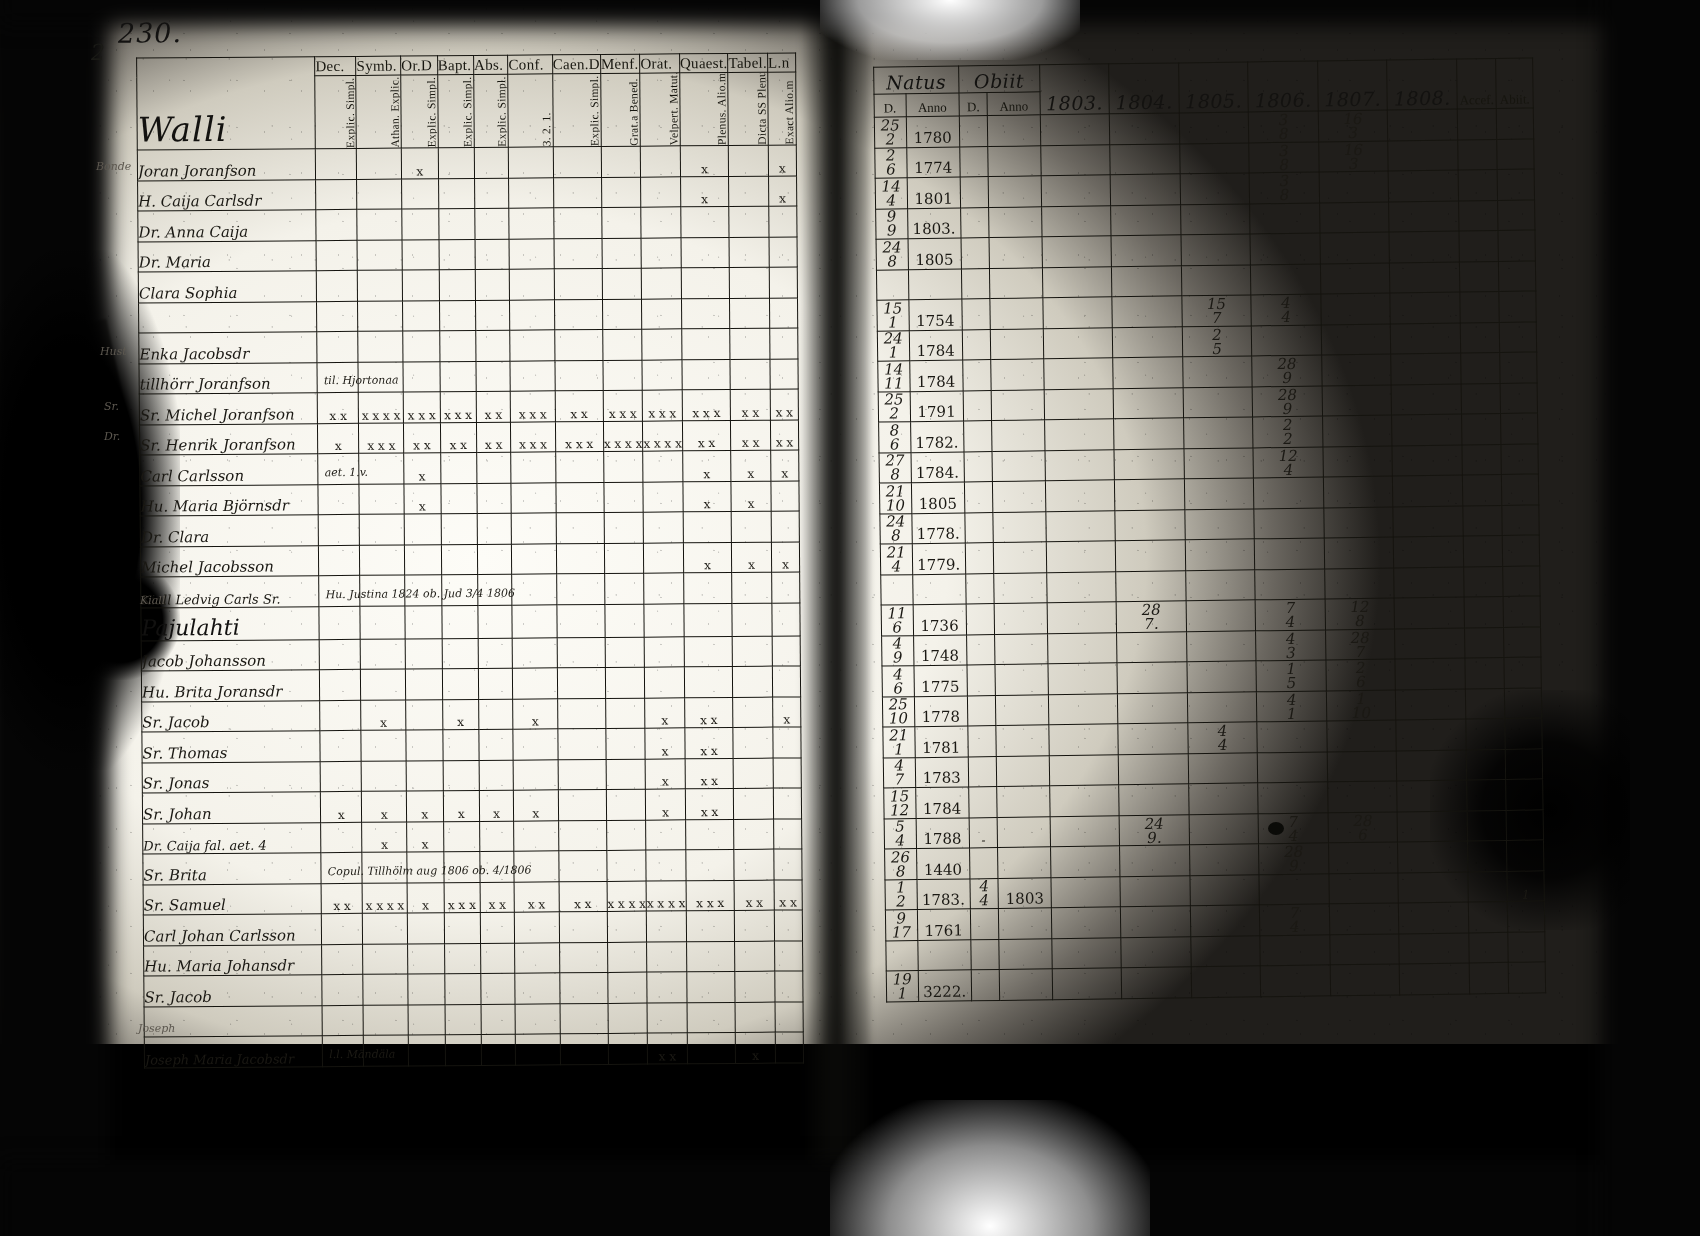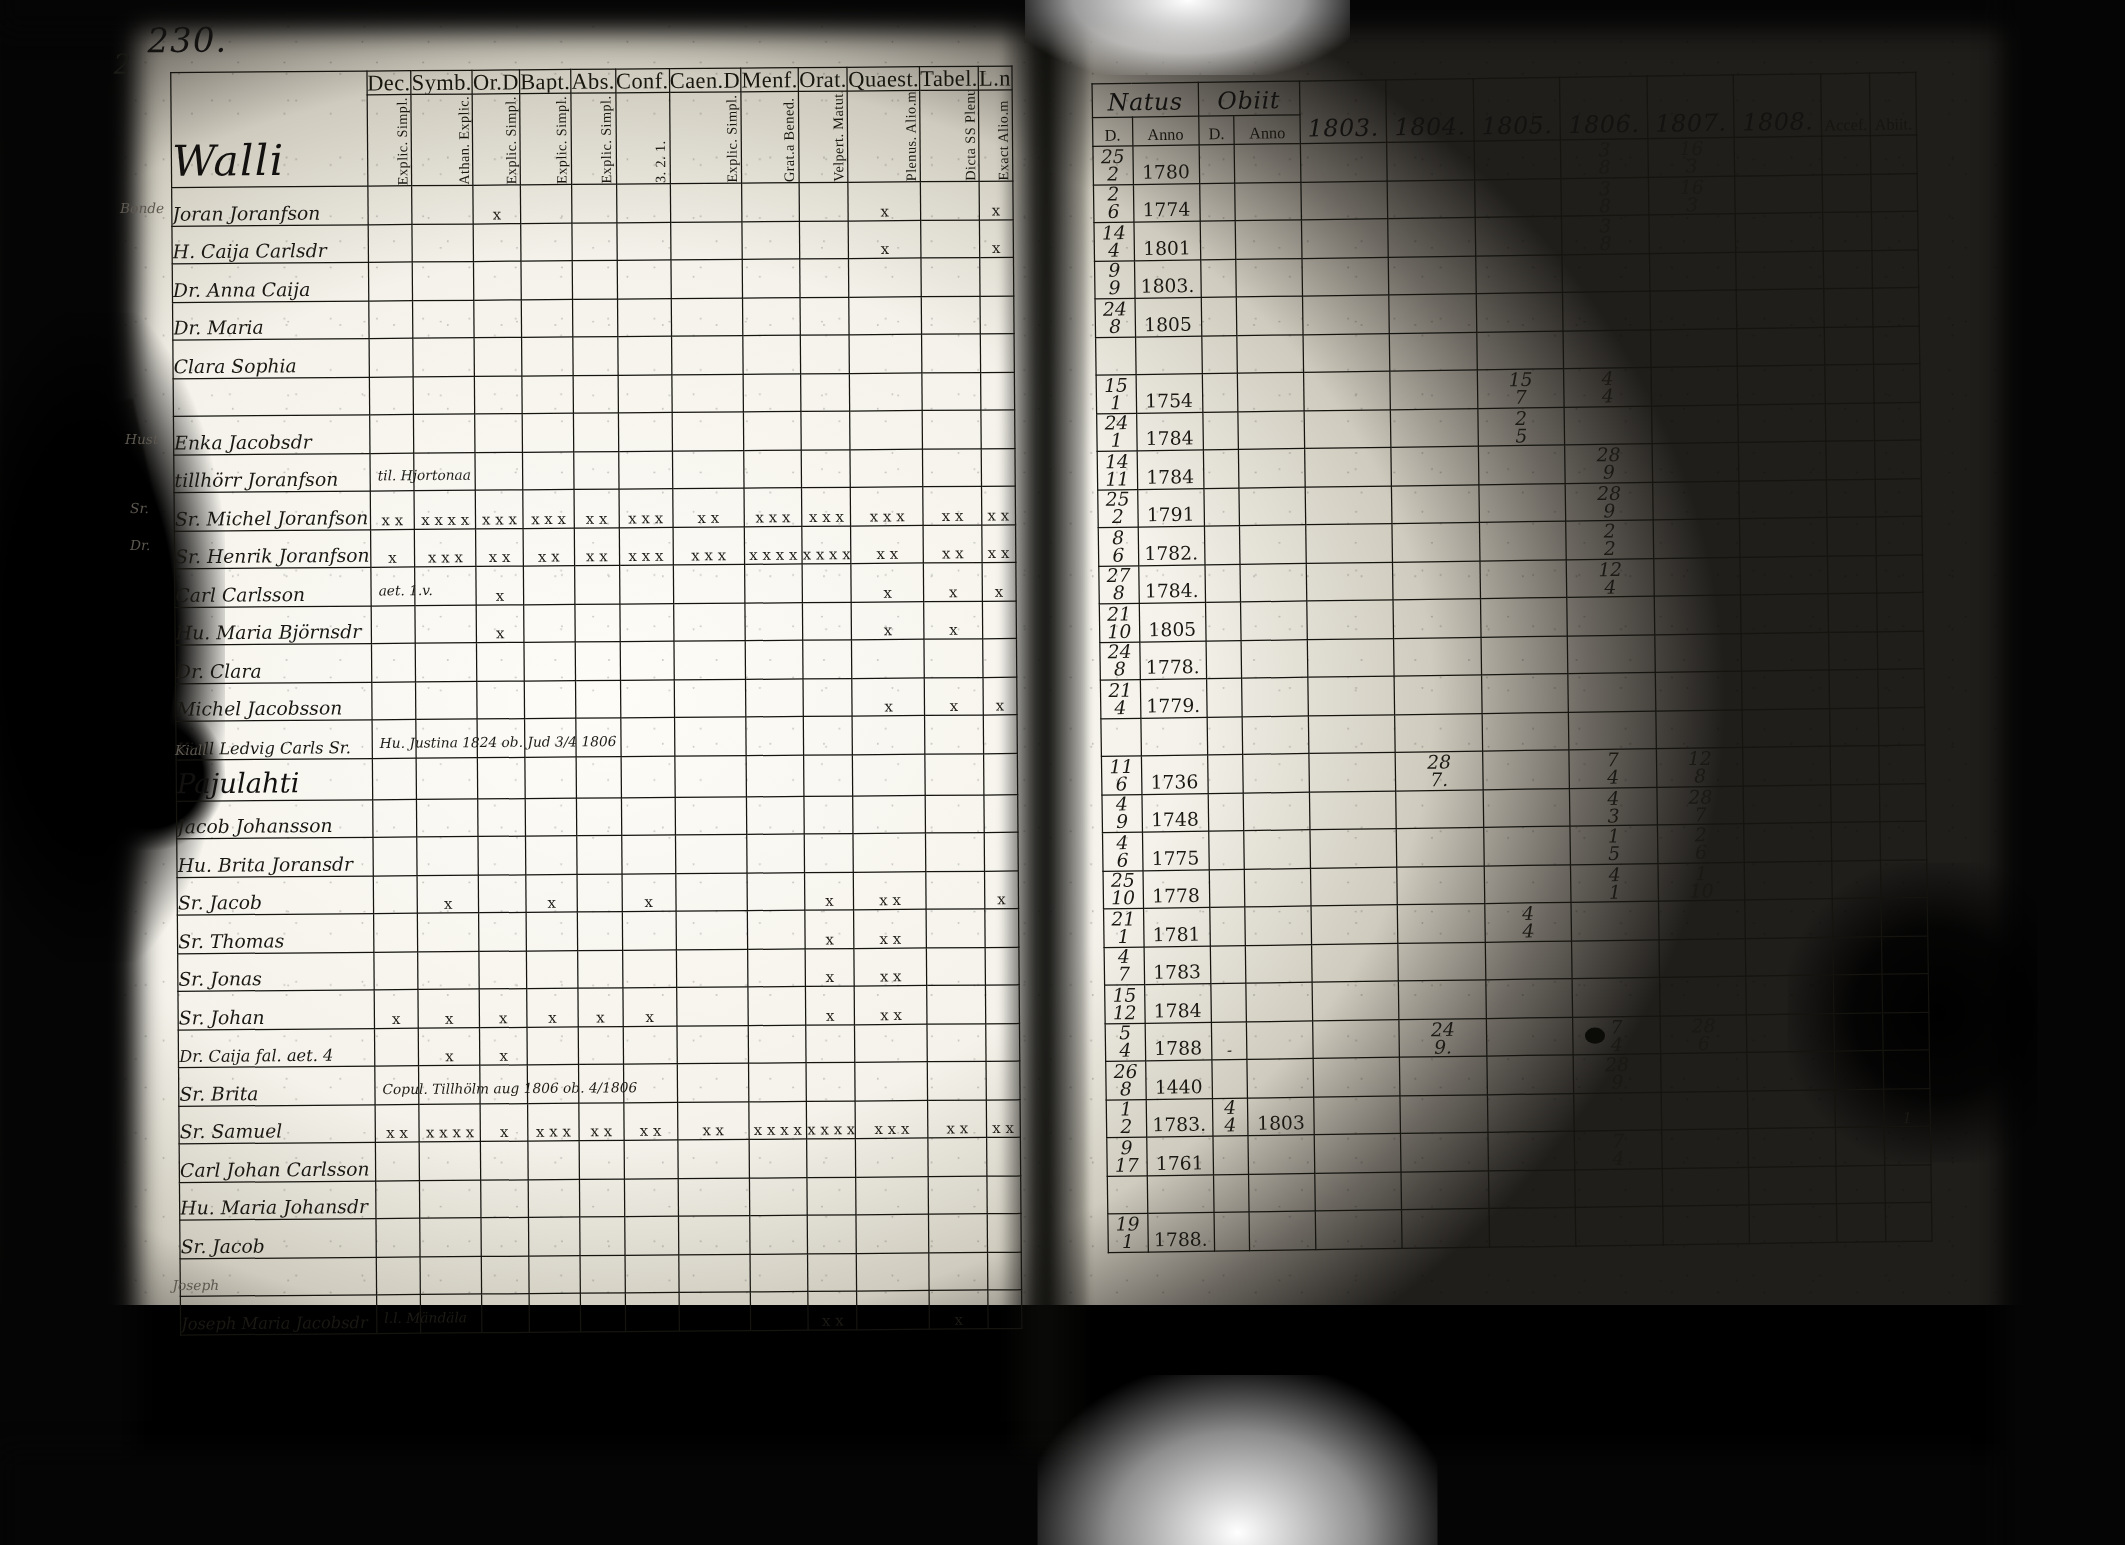--- a/index.html
+++ b/index.html
@@ -121,22 +121,22 @@
     font-size: 11.5px;
     letter-spacing: .3px;
     padding: 3px 0 4px 0;
     text-align: left;
     height: 72px;
     white-space: nowrap;
     line-height: 1.05;
   }
   .hhead {
     font-family: "Liberation Serif", serif;
-    font-size: 18px;
-    text-align: center;
+    font-size: 15px;
+    text-align: left;
     height: 18px;
     line-height: 18px;
     letter-spacing: .3px;
   }
   .namecell {
     text-align: left;
     padding-left: 12px;
     font-family: "DejaVu Serif", serif;
     font-style: italic;
     font-size: 15px;
@@ -1223,21 +1223,21 @@
             <td class="markcell2"></td>
             <td class="markcell2"></td>
             <td class="markcell2"></td>
             <td class="markcell2"></td>
             <td class="markcell2"></td>
             <td class="markcell2"></td>
             <td class="markcell2"></td>
           </tr>
           <tr>
             <td class="datecell"><span class="frac"><b>19</b><b>1</b></span></td>
-            <td class="annocell">1788.</td>
+            <td class="annocell">3222.</td>
             <td class="datecell"></td>
             <td class="annocell"></td>
             <td class="markcell2"></td>
             <td class="markcell2"></td>
             <td class="markcell2"></td>
             <td class="markcell2"></td>
             <td class="markcell2"></td>
             <td class="markcell2"></td>
             <td class="markcell2"></td>
             <td class="markcell2"></td>

